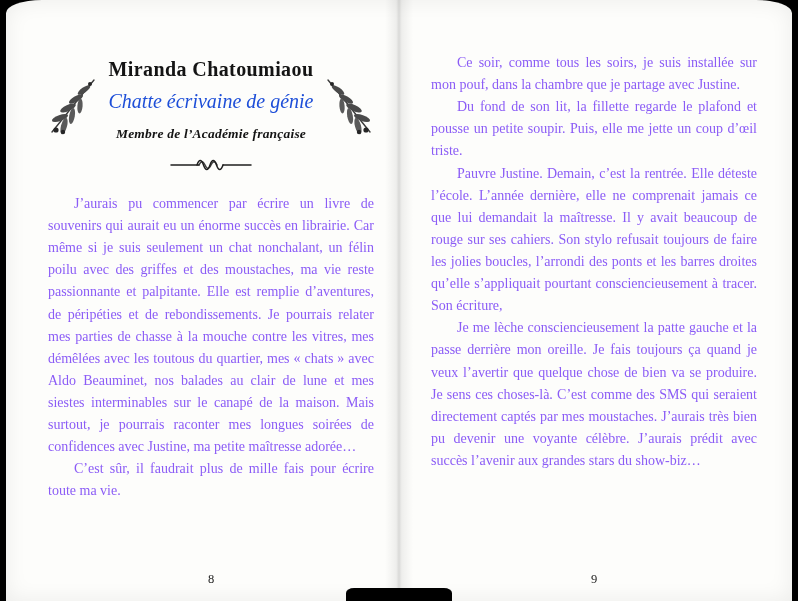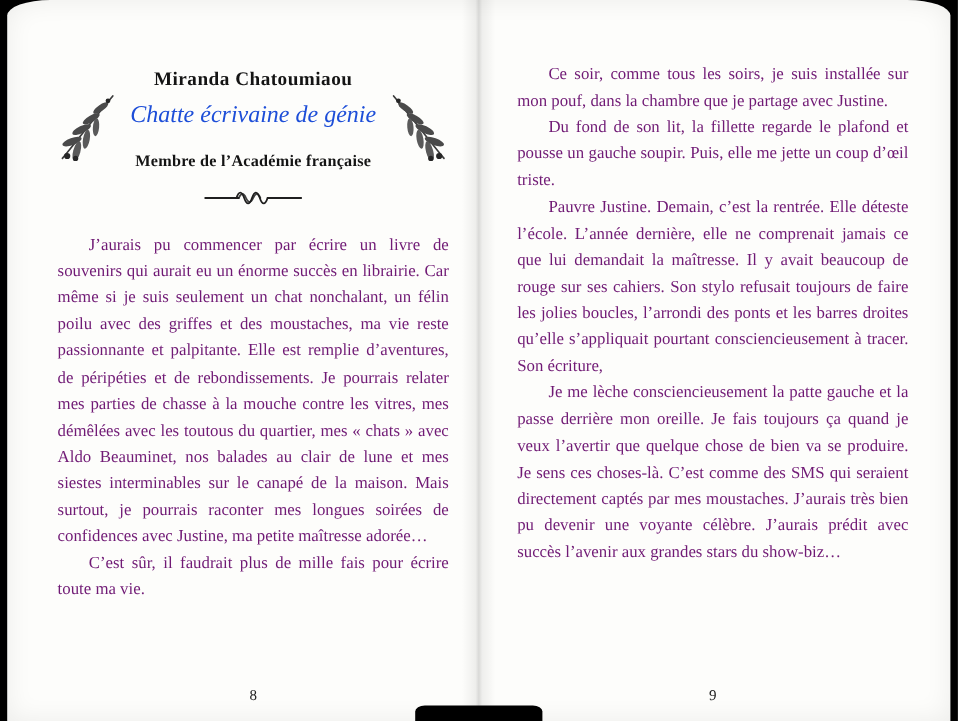--- a/index.html
+++ b/index.html
@@ -66,53 +66,54 @@
   .header-row {
     display: flex;
     justify-content: space-between;
     align-items: flex-start;
   }
   .laurel { flex: 0 0 auto; margin-top: 16px; }
   .laurel.mirror { transform: scaleX(-1); }
   .header-center { flex: 1 1 auto; text-align: center; padding: 0 2px; }
 
   .book-title {
-    font-size: 16px;
+    font-size: 20px;
     font-weight: bold;
     letter-spacing: 0.4px;
     white-space: nowrap;
     color: #141414;
   }
   .book-subtitle {
     margin-top: 9px;
     font-style: italic;
     font-size: 20px;
     color: #1d4ed8;
   }
   .book-affiliation {
-    margin-top: 18px;
+    margin-top: 13px;
     font-weight: bold;
     font-size: 13.5px;
     letter-spacing: 0.2px;
     color: #141414;
+    font-style: italic;
   }
   .divider-wrap {
     text-align: center;
     margin-top: 15px;
     margin-bottom: 16px;
   }
 
   
   .body-text p {
     margin: 0;
     font-size: 14px;
     line-height: 1.58;
     text-align: justify;
     text-indent: 26px;
-    color: #701a75;
+    color: #8b5cf6;
   }
   .page-num {
     position: absolute;
     bottom: 14px;
     font-size: 12.5px;
     text-align: center;
     color: #222;
   }
   .page-left  .page-num { left: 42px; width: 326px; }
   .page-right .page-num { left: 32px; width: 326px; }
@@ -179,21 +180,21 @@
         </div>
       </div>
 
       <div class="page-num">8</div>
     </div>
 
     <div class="page page-right">
       <div class="page-inner">
         <div class="body-text">
           <p>Ce soir, comme tous les soirs, je suis installée sur mon pouf, dans la chambre que je partage avec Justine.</p>
-          <p>Du fond de son lit, la fillette regarde le plafond et pousse un gauche soupir. Puis, elle me jette un coup d’œil triste.</p>
+          <p>Du fond de son lit, la fillette regarde le plafond et pousse un petite soupir. Puis, elle me jette un coup d’œil triste.</p>
           <p>Pauvre Justine. Demain, c’est la rentrée. Elle déteste l’école. L’année dernière, elle ne comprenait jamais ce que lui demandait la maîtresse. Il y avait beaucoup de rouge sur ses cahiers. Son stylo refusait toujours de faire les jolies boucles, l’arrondi des ponts et les barres droites qu’elle s’appliquait pourtant consciencieusement à tracer. Son écriture,</p>
           <p>Je me lèche consciencieusement la patte gauche et la passe derrière mon oreille. Je fais toujours ça quand je veux l’avertir que quelque chose de bien va se produire. Je sens ces choses-là. C’est comme des SMS qui seraient directement captés par mes moustaches. J’aurais très bien pu devenir une voyante célèbre. J’aurais prédit avec succès l’avenir aux grandes stars du show-biz…</p>
         </div>
       </div>
 
       <div class="page-num">9</div>
     </div>
 
     <div class="gutter-shadow"></div>
     <div class="bottom-notch"></div>

